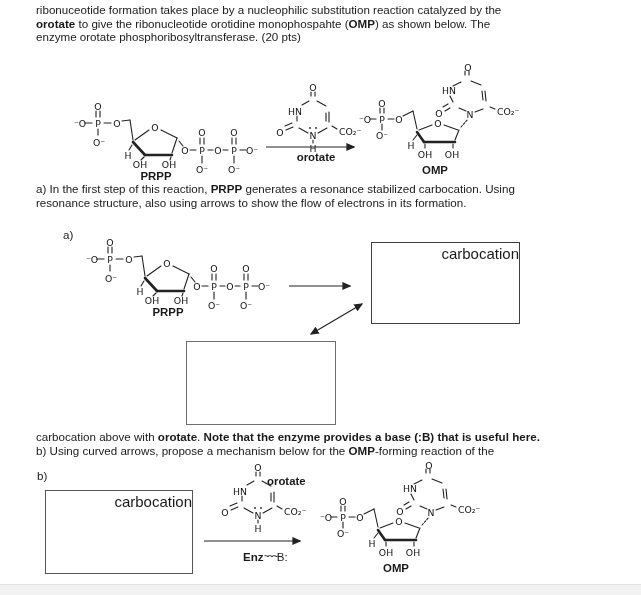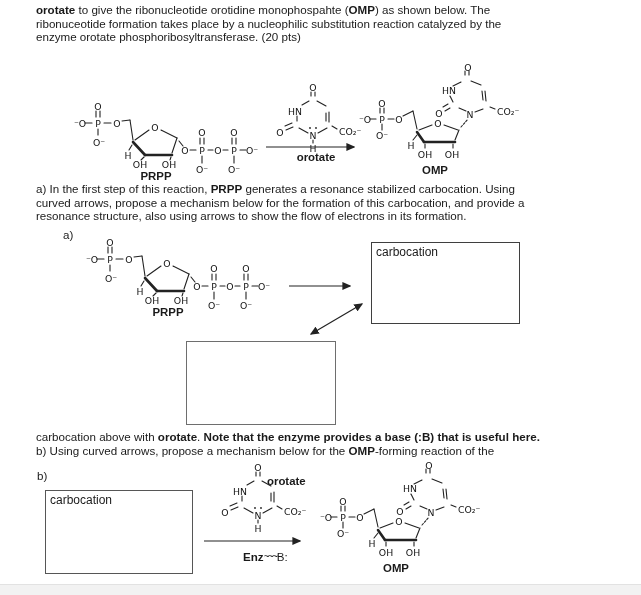--- a/index.html
+++ b/index.html
@@ -7,38 +7,38 @@
     width:641px;height:595px;position:relative;overflow:hidden;
     background:#ffffff;color:#1a1a1a;
     font-family:"Liberation Sans",sans-serif;
   }
   .par{position:absolute;font-size:11.6px;line-height:13.6px;white-space:nowrap;}
   .par .b{font-weight:bold;}
   .marker{position:absolute;font-size:11.6px;}
   .cap{position:absolute;font-size:11.4px;font-weight:bold;width:60px;text-align:center;}
   .cap-left{position:absolute;font-size:11.4px;font-weight:bold;}
   .abox{position:absolute;background:#ffffff;}
-  .abox .lbl{font-size:12px;padding:2px 0 0 4px;color:#1a1a1a;}
+  .abox .lbl{font-size:15px;padding:2px 0 0 4px;color:#1a1a1a;text-align:right;}
   .box-a1{border:1.2px solid #3f3f3f;}
   .box-a2{border:1.2px solid #6e6e6e;}
   .box-b{border:1.8px solid #565656;}
   svg.struct{position:absolute;overflow:visible;}
   svg.struct text{font-family:"DejaVu Sans",sans-serif;font-size:9.3px;fill:#141414;}
   #arrows-overlay{position:absolute;left:0;top:0;pointer-events:none;}
   .enz{position:absolute;font-size:11.6px;white-space:nowrap;padding-left:7px;}
   .enz .enzname{font-weight:bold;}
   .enz .squig{font-size:10px;letter-spacing:-1.5px;position:relative;top:-1px;}
   .footer-strip{position:absolute;left:0;width:641px;background:#f2f2f2;border-top:1px solid #e2e2e2;}
 </style>
 </head>
 <body>
 
 <div class="par" style="left:36px;top:3px;">
+  <div><span>ribonuceotide formation takes place by a nucleophilic substitution reaction catalyzed by the</span></div>
   <div><span class="b">orotate</span><span> to give the ribonucleotide orotidine monophospahte (</span><span class="b">OMP</span><span>) as shown below. The</span></div>
-  <div><span>ribonuceotide formation takes place by a nucleophilic substitution reaction catalyzed by the</span></div>
   <div><span>enzyme orotate phosphoribosyltransferase. (20 pts)</span></div>
 </div>
 
 <svg class="struct" style="left:68px;top:87px;" width="200" height="92" viewBox="0 0 200 92">
     <line x1="17" y1="36" x2="24" y2="36" stroke="#222222" stroke-width="1.1" stroke-linecap="round"></line>
     <line x1="28" y1="30" x2="28" y2="24" stroke="#222222" stroke-width="1.1" stroke-linecap="round"></line>
     <line x1="32" y1="30" x2="32" y2="24" stroke="#222222" stroke-width="1.1" stroke-linecap="round"></line>
     <line x1="30" y1="42" x2="30" y2="48" stroke="#222222" stroke-width="1.1" stroke-linecap="round"></line>
     <line x1="36" y1="36" x2="43" y2="36" stroke="#222222" stroke-width="1.1" stroke-linecap="round"></line>
     <line x1="54" y1="34" x2="62" y2="33" stroke="#222222" stroke-width="1.1" stroke-linecap="round"></line>
@@ -149,21 +149,20 @@
     <text x="115" y="51" text-anchor="middle" dominant-baseline="central">N</text>
     <text x="94" y="27" text-anchor="middle" dominant-baseline="central">HN</text>
     <text x="113" y="4" text-anchor="middle" dominant-baseline="central">O</text>
     <text x="84" y="50" text-anchor="middle" dominant-baseline="central">O</text>
     <text x="142" y="48" text-anchor="start" dominant-baseline="central">CO₂⁻</text>
   </svg>
 <div class="cap" style="left:405px;top:164px;">OMP</div>
 
 <div class="par" style="left:36px;top:182px;">
   <div><span>a) In the first step of this reaction, </span><span class="b">PRPP</span><span> generates a resonance stabilized carbocation. Using</span></div>
-  <div><span>curved arrows, propose a mechanism below for the formation of this carbocation, and provide a</span></div>
   <div><span>resonance structure, also using arrows to show the flow of electrons in its formation.</span></div>
 </div>
 <div class="marker" style="left:63px;top:228px;">a)</div>
 
 <svg class="struct" style="left:80px;top:223px;" width="200" height="92" viewBox="0 0 200 92">
     <line x1="17" y1="36" x2="24" y2="36" stroke="#222222" stroke-width="1.1" stroke-linecap="round"></line>
     <line x1="28" y1="30" x2="28" y2="24" stroke="#222222" stroke-width="1.1" stroke-linecap="round"></line>
     <line x1="32" y1="30" x2="32" y2="24" stroke="#222222" stroke-width="1.1" stroke-linecap="round"></line>
     <line x1="30" y1="42" x2="30" y2="48" stroke="#222222" stroke-width="1.1" stroke-linecap="round"></line>
     <line x1="36" y1="36" x2="43" y2="36" stroke="#222222" stroke-width="1.1" stroke-linecap="round"></line>

